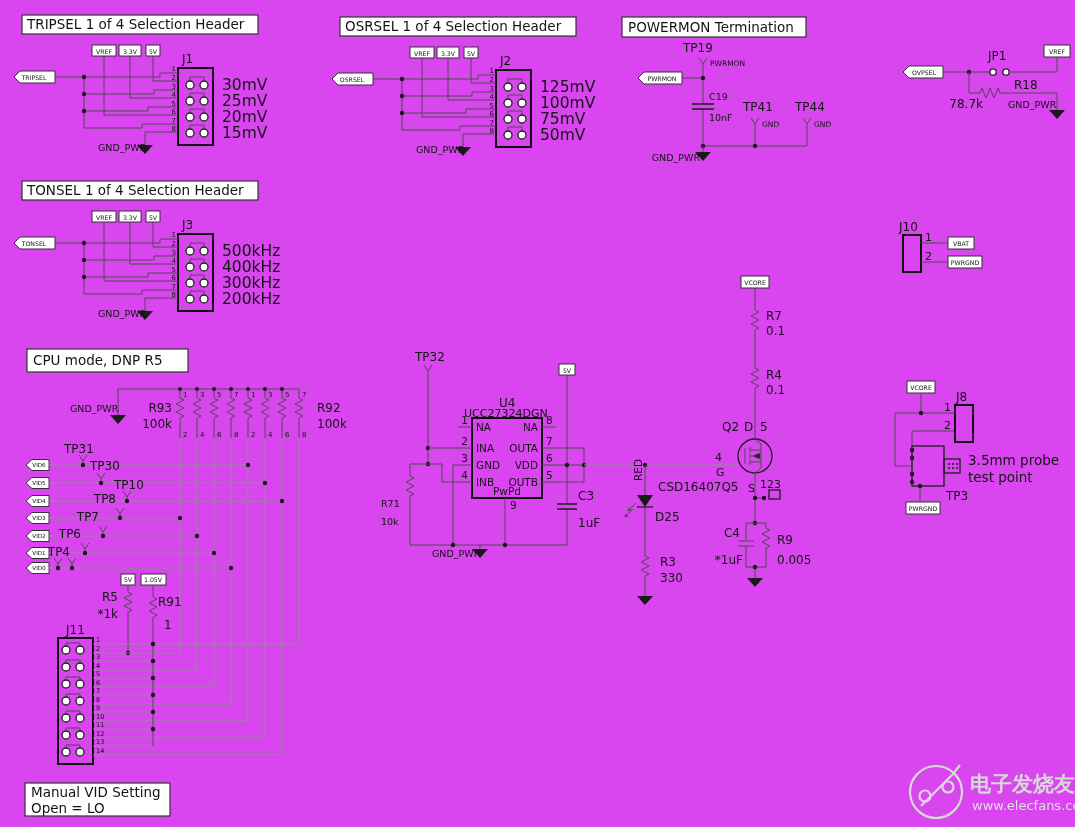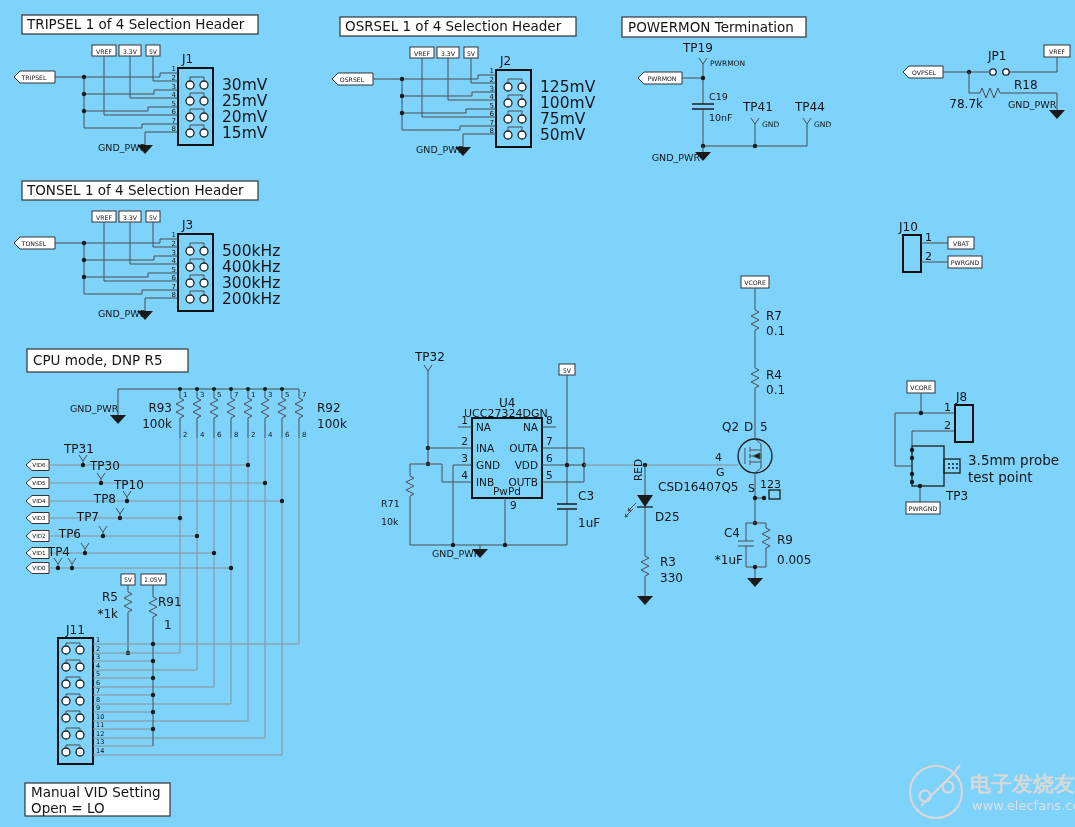--- a/index.html
+++ b/index.html
@@ -1,16 +1,16 @@
 <!DOCTYPE html>
 <html><head>
 <meta charset="utf-8">
 <style>
   html,body{margin:0;padding:0;background:#ffffff;}
-  #page{position:relative;width:1075px;height:827px;background:#7dd3fc;overflow:hidden;}
+  #page{position:relative;width:1075px;height:827px;background:#d946ef;overflow:hidden;}
   svg{display:block;}
   .w{stroke:#4c4c4c;fill:none;stroke-width:1;}
   .w2{stroke:#8e8e8e;fill:none;stroke-width:1;}
   .cmp{stroke:#1e1e1e;fill:none;stroke-width:1.3;}
   .conn{stroke:#111;fill:none;stroke-width:2;}
   .box{stroke:#333;fill:#fff;stroke-width:1.2;}
   .sbox{stroke:#333;fill:#fff;stroke-width:1;}
   .tagp{stroke:#333;fill:#fff;stroke-width:1;}
   .dot{fill:#1a1a1a;}
   .gnd{fill:#1a1a1a;stroke:none;}

